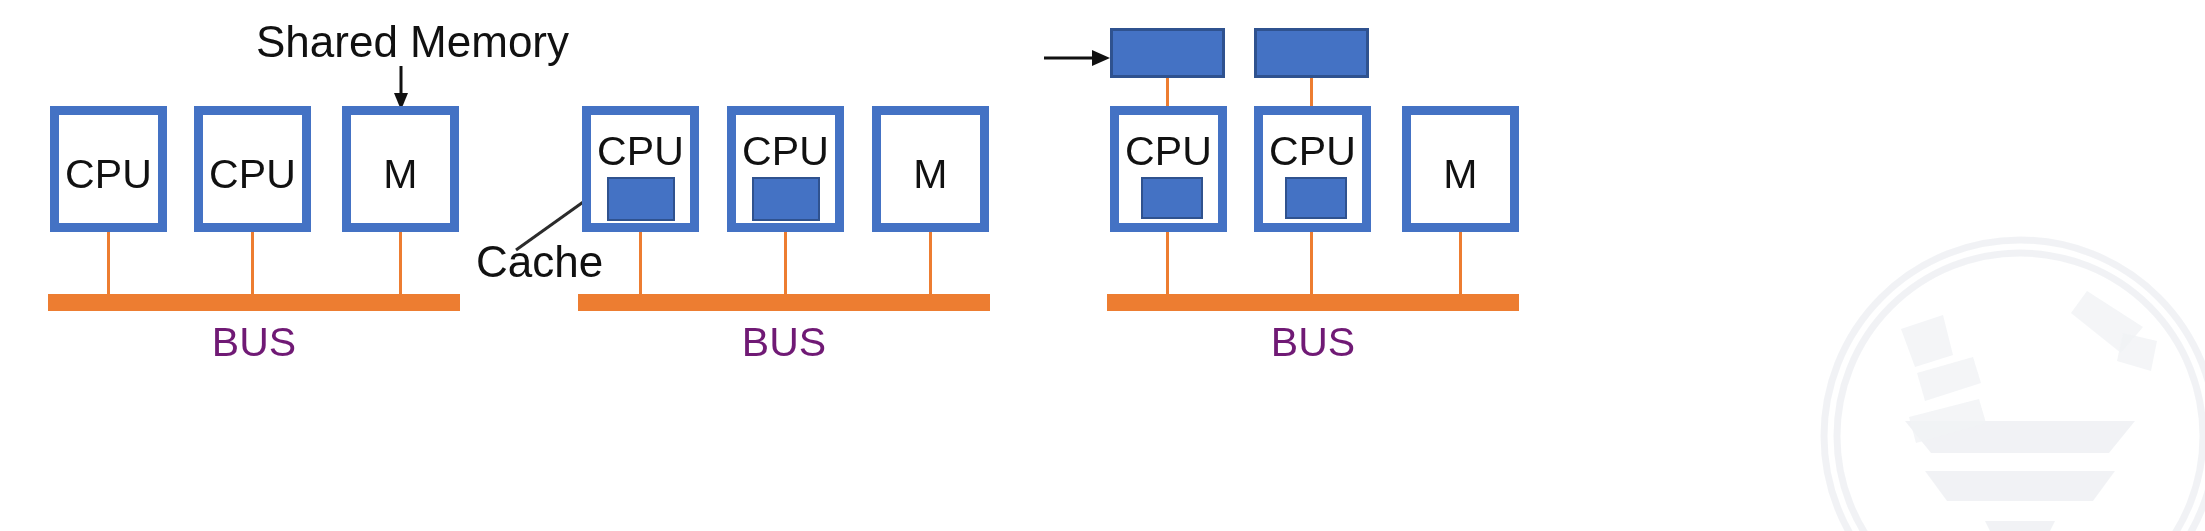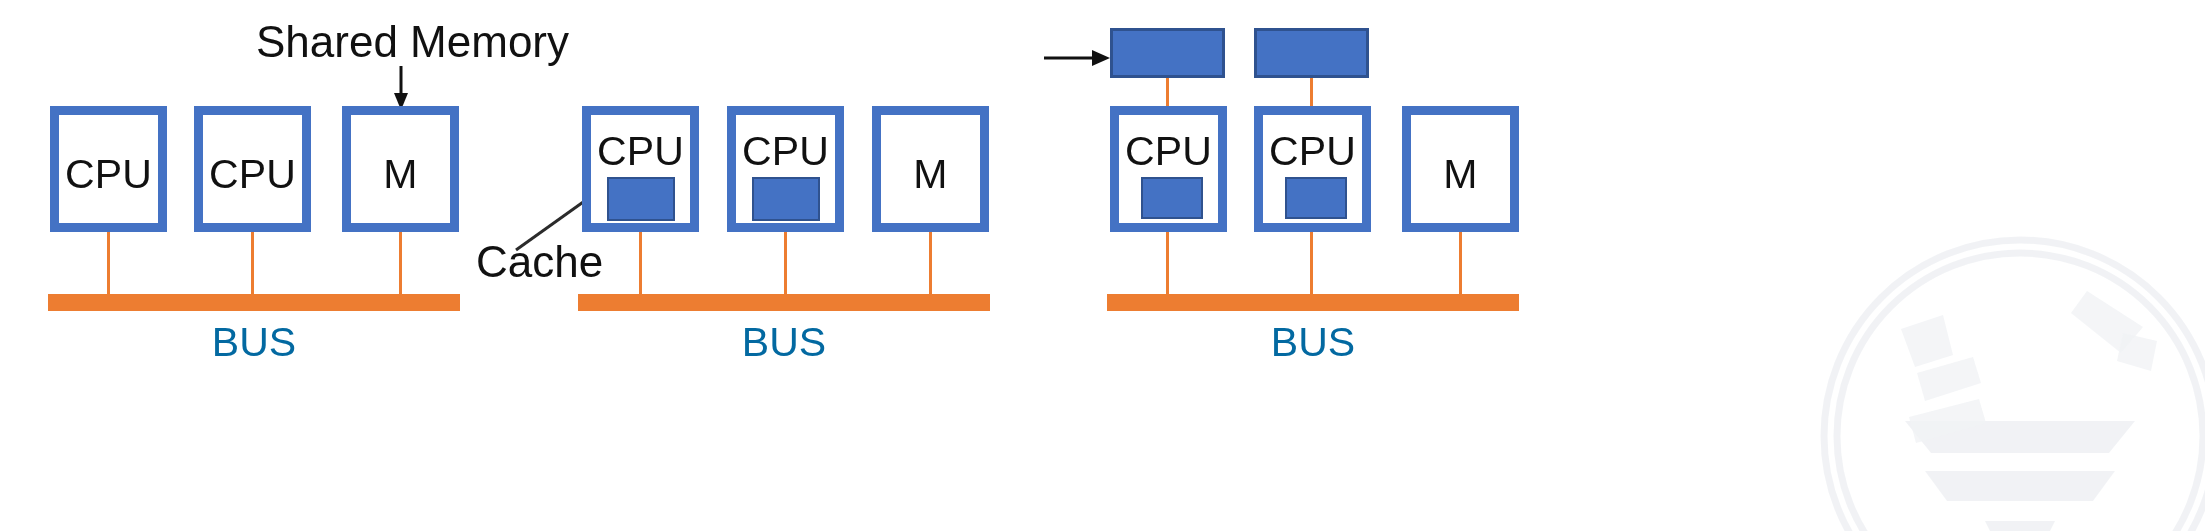--- a/index.html
+++ b/index.html
@@ -67,21 +67,21 @@
     background: #ED7D31;
   }
   .bus-bar {
     position: absolute;
     background: #ED7D31;
     height: 17px;
   }
   .bus-label {
     position: absolute;
     text-align: center;
-    color: #0369a1;
+    color: #701a75;
     font-size: 41px;
     line-height: 1;
     white-space: nowrap;
   }
 
   
   .annot-text {
     position: absolute;
     color: #111111;
     font-size: 44px;

